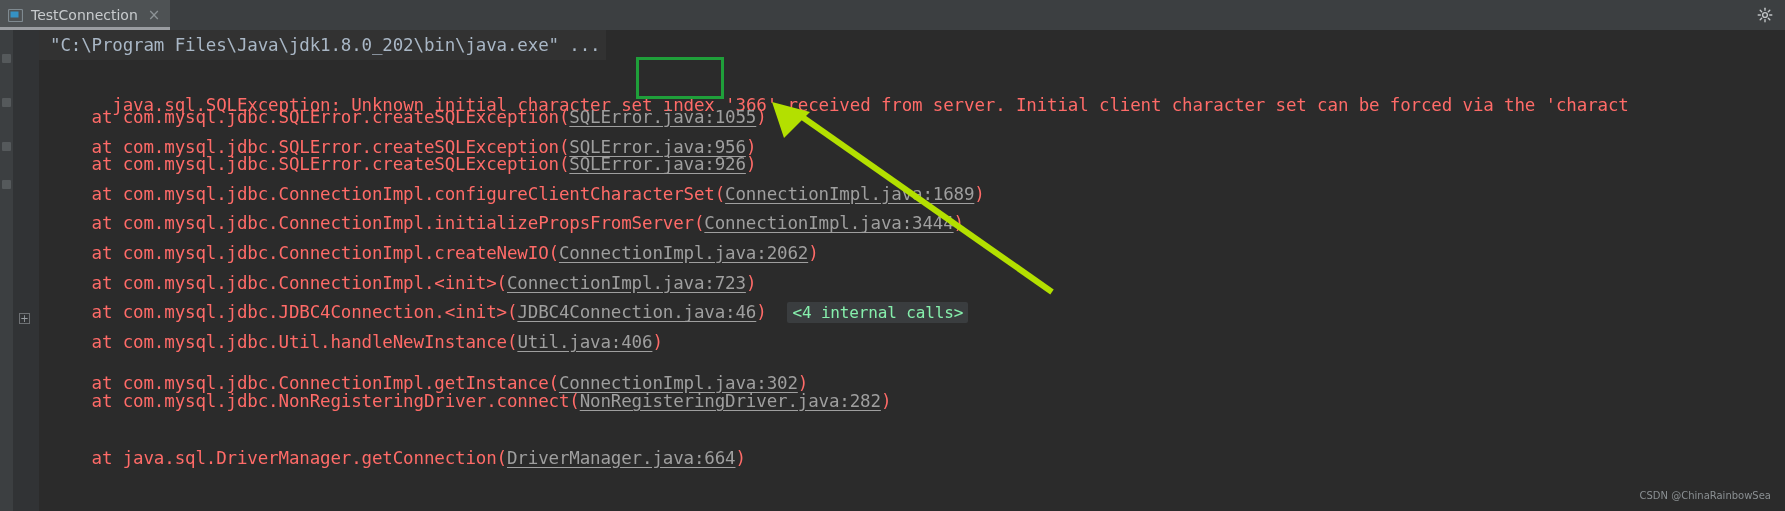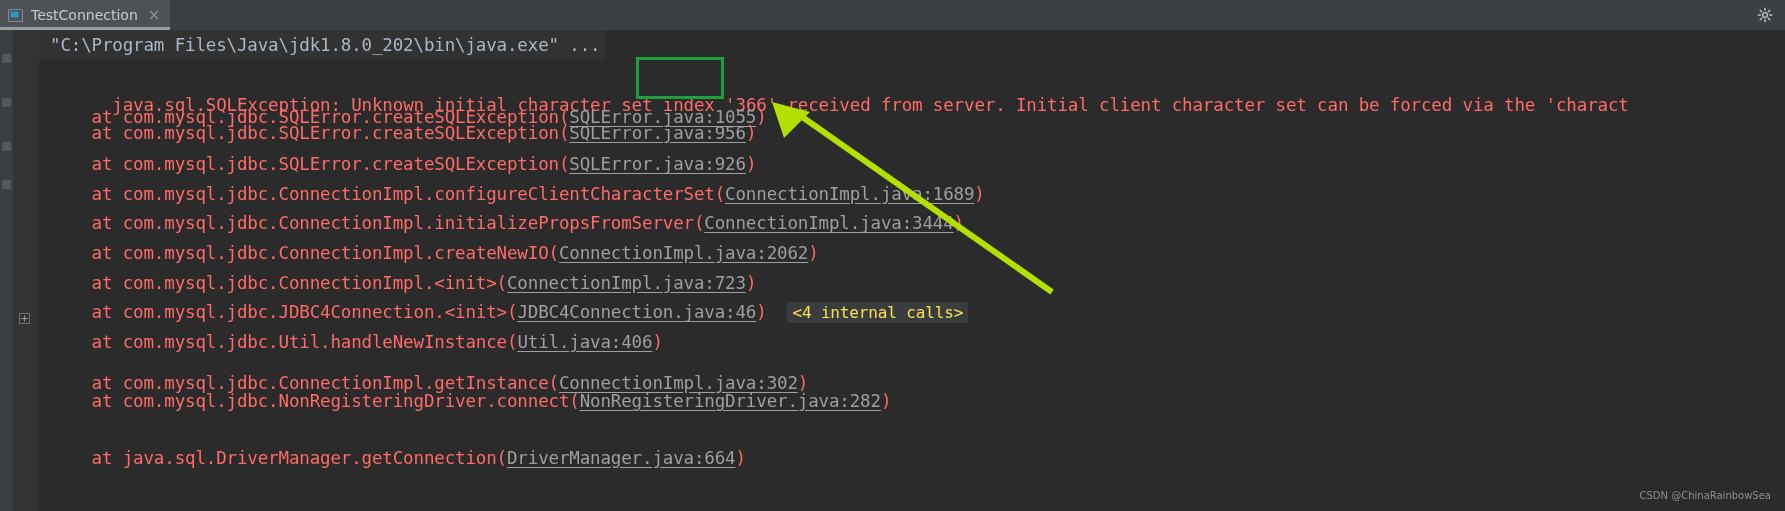--- a/index.html
+++ b/index.html
@@ -159,21 +159,21 @@
     padding-left: 11px;
   }
   .trace .indent { color: transparent; }
   .link {
     color: #9f9f9f;
     text-decoration: underline;
     text-underline-offset: 3px;
     cursor: pointer;
   }
   .internal-calls {
-    color: #fde047;
+    color: #86efac;
     background: #3a3d3f;
     padding: 1px 5px;
     border-radius: 2px;
     font-size: 16px;
   }
 
   
   .anno-rect {
     position: absolute;
     left: 636px;
@@ -253,21 +253,21 @@
   <div class="console">
 
     <div class="console-line cmdline">"C:\Program Files\Java\jdk1.8.0_202\bin\java.exe" ...</div>
 
     <div class="console-line err">
       <span>java.sql.SQLException: Unknown initial character set index </span><span>'366'</span><span> received from server. Initial client character set can be forced via the 'charact</span>
     </div>
 
     <div id="frames">
         <div class="console-line trace" style="top: 72px;"><span class="indent">    </span><span>at com.mysql.jdbc.SQLError.createSQLException(</span><span class="link">SQLError.java:1055</span><span>)</span></div>
-        <div class="console-line trace" style="top: 88px;"><span class="indent">    </span><span>at com.mysql.jdbc.SQLError.createSQLException(</span><span class="link">SQLError.java:956</span><span>)</span></div>
+        <div class="console-line trace" style="top: 102px;"><span class="indent">    </span><span>at com.mysql.jdbc.SQLError.createSQLException(</span><span class="link">SQLError.java:956</span><span>)</span></div>
         <div class="console-line trace" style="top: 119.2px;"><span class="indent">    </span><span>at com.mysql.jdbc.SQLError.createSQLException(</span><span class="link">SQLError.java:926</span><span>)</span></div>
         <div class="console-line trace" style="top: 148.8px;"><span class="indent">    </span><span>at com.mysql.jdbc.ConnectionImpl.configureClientCharacterSet(</span><span class="link">ConnectionImpl.java:1689</span><span>)</span></div>
         <div class="console-line trace" style="top: 178.4px;"><span class="indent">    </span><span>at com.mysql.jdbc.ConnectionImpl.initializePropsFromServer(</span><span class="link">ConnectionImpl.java:3444</span><span>)</span></div>
         <div class="console-line trace" style="top: 208px;"><span class="indent">    </span><span>at com.mysql.jdbc.ConnectionImpl.createNewIO(</span><span class="link">ConnectionImpl.java:2062</span><span>)</span></div>
         <div class="console-line trace" style="top: 237.6px;"><span class="indent">    </span><span>at com.mysql.jdbc.ConnectionImpl.&lt;init&gt;(</span><span class="link">ConnectionImpl.java:723</span><span>)</span></div>
         <div class="console-line trace" style="top: 267.2px;"><span class="indent">    </span><span>at com.mysql.jdbc.JDBC4Connection.&lt;init&gt;(</span><span class="link">JDBC4Connection.java:46</span><span>)</span>  <span class="internal-calls">&lt;4 internal calls&gt;</span></div>
         <div class="console-line trace" style="top: 296.8px; text-align: right;"><span class="indent">    </span><span>at com.mysql.jdbc.Util.handleNewInstance(</span><span class="link">Util.java:406</span><span>)</span></div>
         <div class="console-line trace" style="top: 338px;"><span class="indent">    </span><span>at com.mysql.jdbc.ConnectionImpl.getInstance(</span><span class="link">ConnectionImpl.java:302</span><span>)</span></div>
         <div class="console-line trace" style="top: 356px;"><span class="indent">    </span><span>at com.mysql.jdbc.NonRegisteringDriver.connect(</span><span class="link">NonRegisteringDriver.java:282</span><span>)</span></div>
         <div class="console-line trace" style="top: 385.6px; margin-top: 27px;"><span class="indent">    </span><span>at java.sql.DriverManager.getConnection(</span><span class="link">DriverManager.java:664</span><span>)</span></div>

